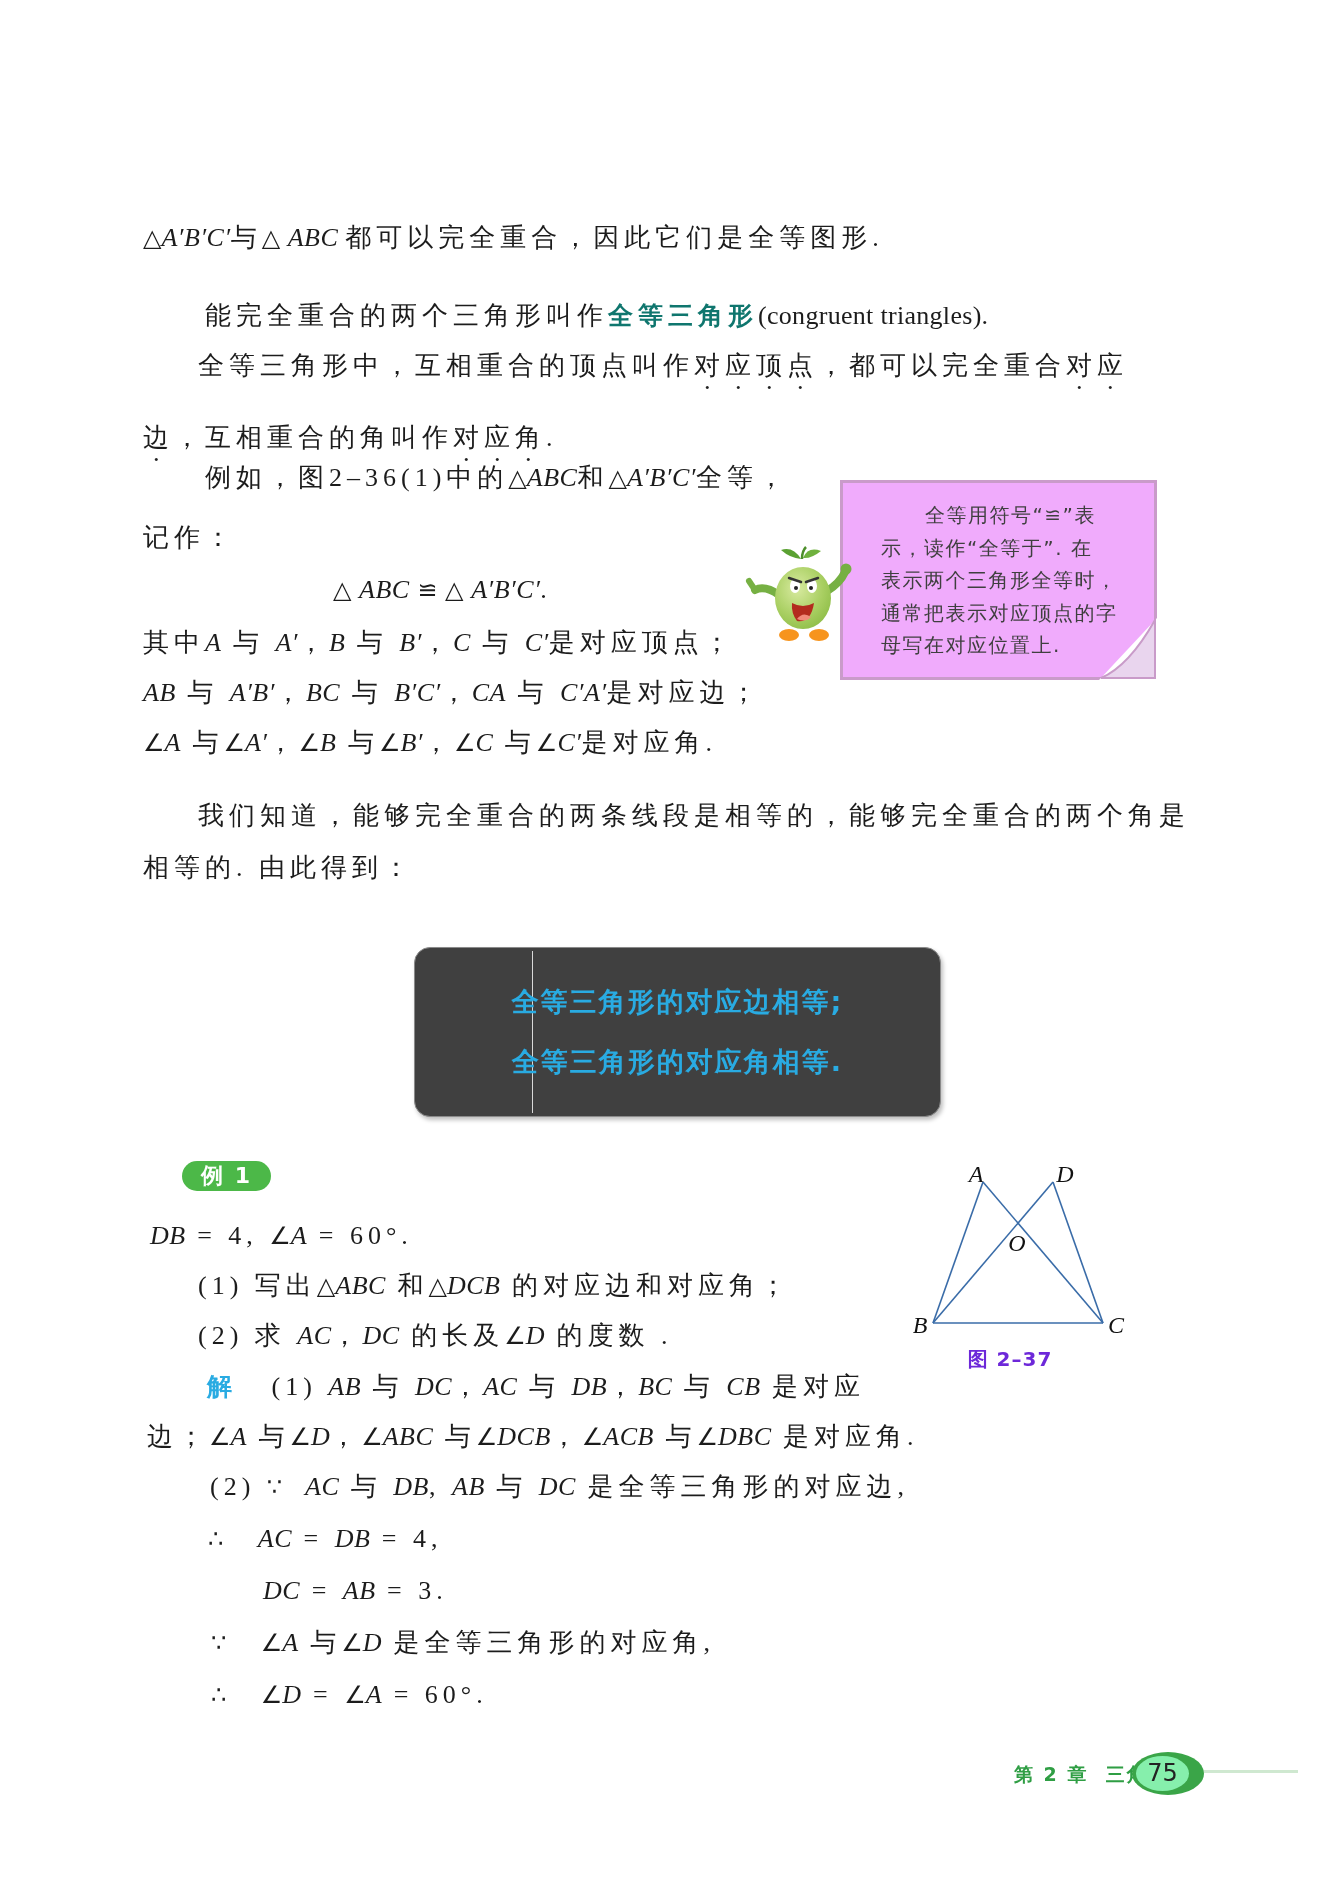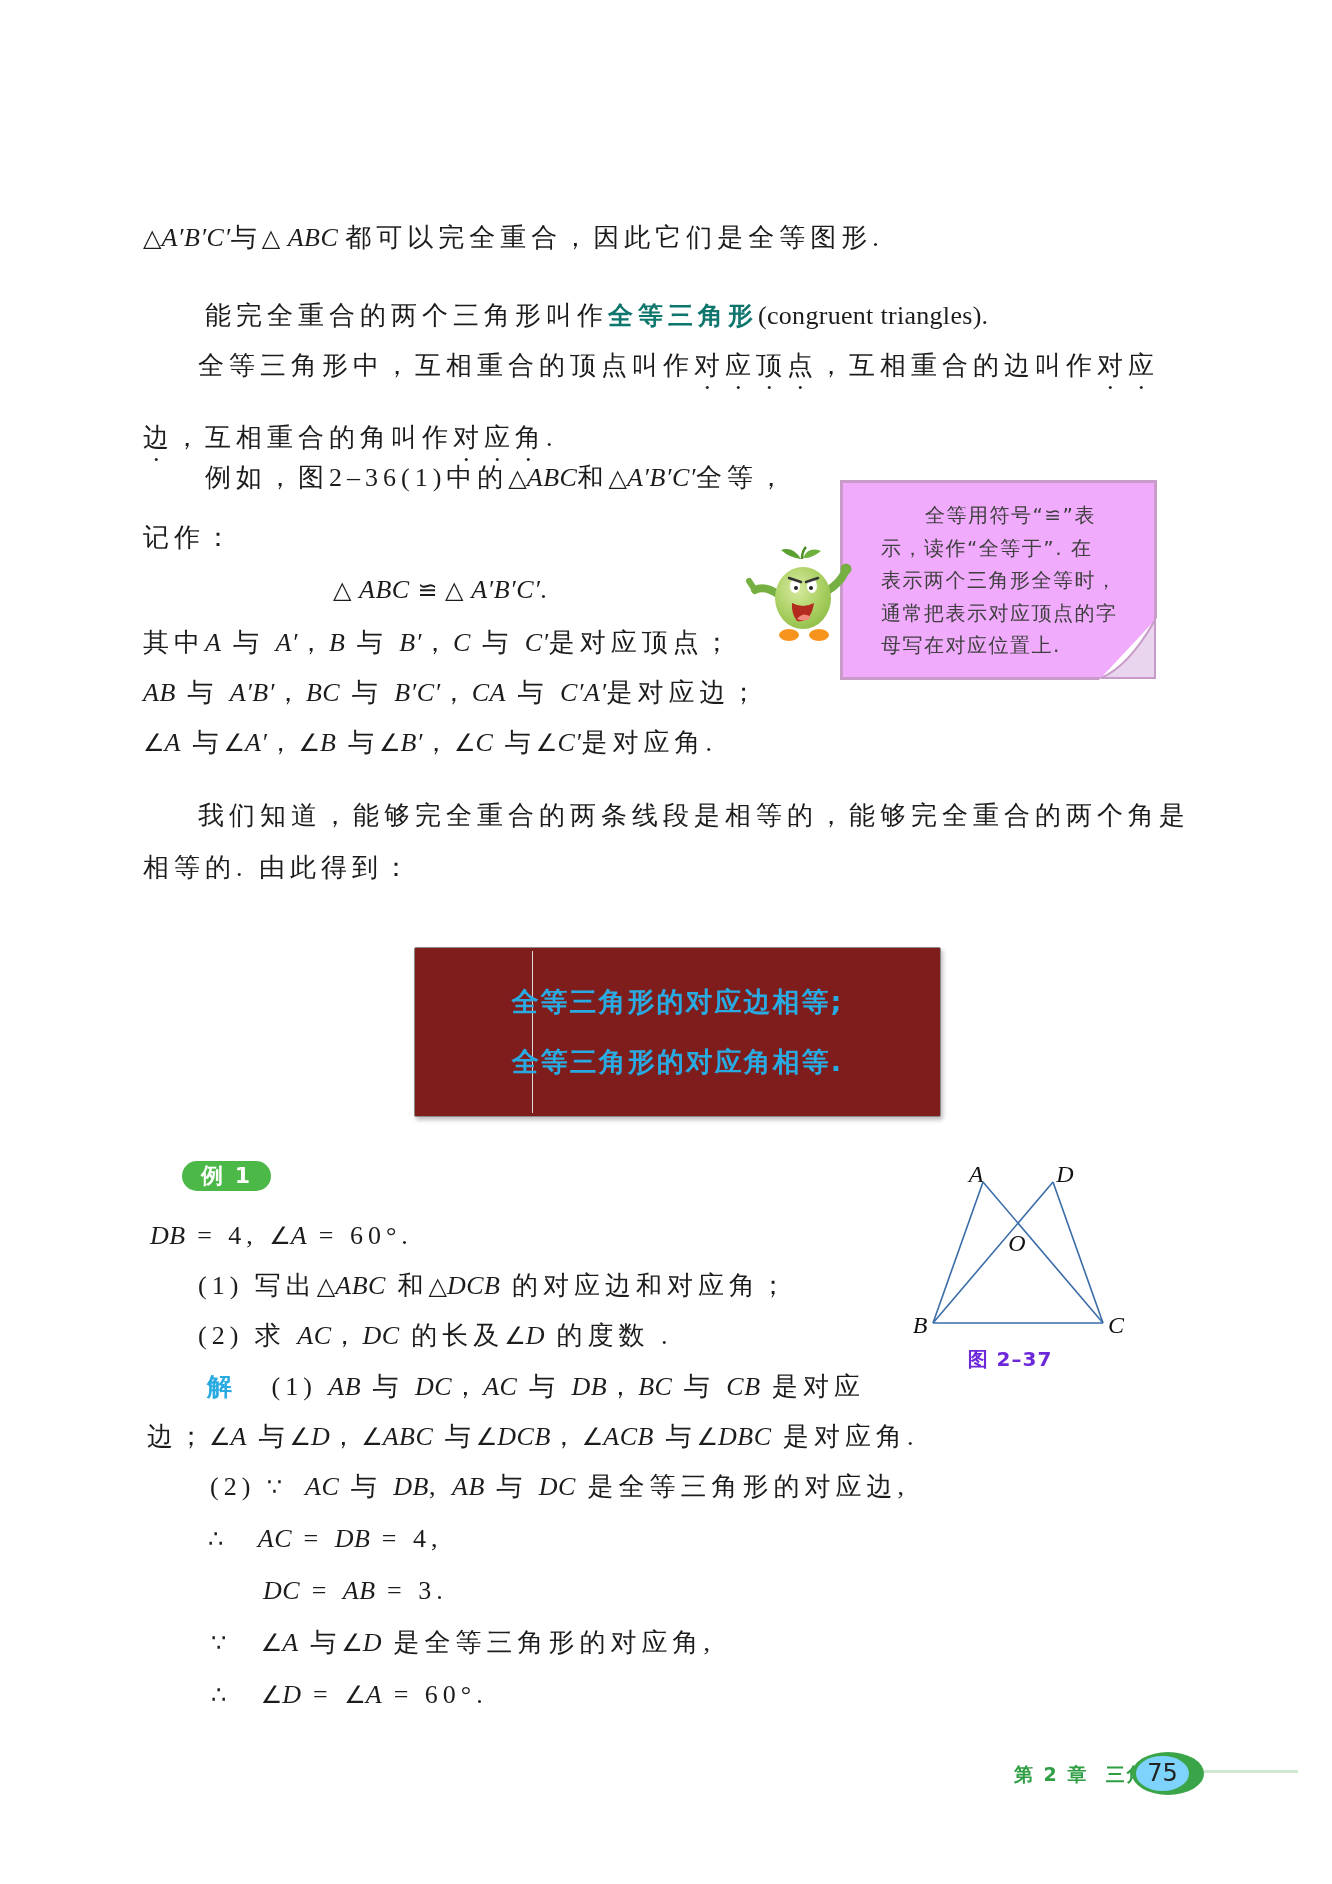--- a/index.html
+++ b/index.html
@@ -15,55 +15,55 @@
            text-emphasis:filled dot #222;text-emphasis-position:under left;}
   
   #callout{position:absolute;left:840px;top:480px;width:317px;height:200px;background:#f0abfc;
            border:3px solid #c99bc9;box-sizing:border-box;}
   .callout-line{position:relative;margin:0 18px 0 38px;font-family:"DejaVu Sans","Liberation Sans",sans-serif;
            font-size:20px;line-height:32.5px;color:#3f3f3f;letter-spacing:1.5px;white-space:pre;}
   #callout-lines{padding-top:16px;}
   .callout-line:first-child{text-indent:44px;}
   #fold{position:absolute;right:-3px;bottom:-3px;width:58px;height:62px;}
   
-  #stmt-box{position:absolute;left:414px;top:947px;width:525px;height:168px;background:#7f1d1d;
-            border:1.5px solid #8a8a8a;border-radius:2px;box-shadow:2px 3px 4px rgba(0,0,0,0.25);}
+  #stmt-box{position:absolute;left:414px;top:947px;width:525px;height:168px;background:#404040;
+            border:1.5px solid #8a8a8a;border-radius:16px;box-shadow:2px 3px 4px rgba(0,0,0,0.25);}
   #stmt-crease{position:absolute;left:117px;top:3px;bottom:3px;width:1px;background:#d9d9d9;}
   .stmt-line{position:absolute;left:0;width:100%;text-align:center;color:#29abe2;
              font-family:"DejaVu Sans","Liberation Sans",sans-serif;font-weight:bold;
              font-size:27px;letter-spacing:2px;white-space:pre;}
   
   #ex-badge{position:absolute;left:182px;top:1161px;width:89px;height:30px;background:#4cb848;
             border-radius:15px;color:#ffffff;font-family:"DejaVu Sans","Liberation Sans",sans-serif;
             font-weight:bold;font-size:22px;line-height:30px;text-align:center;letter-spacing:2px;}
   
   #figure-wrap{position:absolute;left:880px;top:1155px;width:260px;height:215px;}
   .fig-lbl{font-family:"Liberation Serif","DejaVu Serif",serif;font-style:italic;font-size:24px;fill:#111;}
   #fig-caption{position:absolute;left:880px;top:1346px;width:260px;text-align:center;
                font-family:"DejaVu Sans","Liberation Sans",sans-serif;font-weight:bold;
                font-size:20px;color:#6d28d9;letter-spacing:1px;}
   
   #footer-chapter{position:absolute;left:1014px;top:1762px;color:#2f9e44;
                   font-family:"DejaVu Sans","Liberation Sans",sans-serif;font-weight:bold;
                   font-size:19px;letter-spacing:2px;white-space:pre;}
   #page-tail{position:absolute;left:1198px;top:1770px;width:100px;height:3px;background:#cfe8d0;}
   #page-oval{position:absolute;left:1132px;top:1752px;width:72px;height:43px;background:#3aa548;border-radius:50%;}
-  #page-oval-inner{position:absolute;left:4px;top:4px;width:53px;height:35px;background:#7dd3fc;border-radius:50%;
+  #page-oval-inner{position:absolute;left:4px;top:4px;width:53px;height:35px;background:#86efac;border-radius:50%;
                    text-align:center;line-height:35px;font-family:"DejaVu Sans","Liberation Sans",sans-serif;
                    font-size:24px;font-weight:500;color:#222;}
   #mascot{position:absolute;left:745px;top:545px;}
 </style>
 </head>
 <body>
 
 <div id="page">
 
   <div class="ln" style="left:143px;top:222px;"><span class="sym">△</span><span class="mi">A′B′C′</span><span>与</span><span class="sym">△ </span><span class="mi">ABC </span><span>都可以完全重合，因此它们是全等图形.</span></div>
   <div class="ln" style="left:205px;top:300px;"><span>能完全重合的两个三角形叫作</span><span class="kw">全等三角形</span><span class="en">(congruent triangles).</span></div>
-  <div class="ln" style="left:198px;top:350px;"><span>全等三角形中，互相重合的顶点叫作</span><span class="dot">对应顶点</span><span>，互相重合的边叫作</span><span class="dot">对应</span></div>
+  <div class="ln" style="left:198px;top:350px;"><span>全等三角形中，互相重合的顶点叫作</span><span class="dot">对应顶点</span><span>，都可以完全重合</span><span class="dot">对应</span></div>
   <div class="ln" style="left:143px;top:422px;"><span class="dot">边</span><span>，互相重合的角叫作</span><span class="dot">对应角</span><span>.</span></div>
   <div class="ln" style="left:205px;top:462px;"><span>例如，图2–36(1)中的</span><span class="sym">△</span><span class="mi">ABC</span><span>和</span><span class="sym">△</span><span class="mi">A′B′C′</span><span>全等，</span></div>
   <div class="ln" style="left:143px;top:522px;"><span>记作：</span></div>
   <div class="ln" style="left:333px;top:574px;"><span class="sym">△ </span><span class="mi">ABC</span><span class="sym"> ≌ </span><span class="sym">△ </span><span class="mi">A′B′C′</span><span>.</span></div>
   <div class="ln" style="left:143px;top:627px;"><span>其中</span><span class="mi">A</span><span> 与 </span><span class="mi">A′</span><span>，</span><span class="mi">B</span><span> 与 </span><span class="mi">B′</span><span>，</span><span class="mi">C</span><span> 与 </span><span class="mi">C′</span><span>是对应顶点；</span></div>
   <div class="ln" style="left:143px;top:677px;"><span class="mi">AB</span><span> 与 </span><span class="mi">A′B′</span><span>，</span><span class="mi">BC</span><span> 与 </span><span class="mi">B′C′</span><span>，</span><span class="mi">CA</span><span> 与 </span><span class="mi">C′A′</span><span>是对应边；</span></div>
   <div class="ln" style="left:143px;top:727px;"><span class="sym">∠</span><span class="mi">A</span><span> 与</span><span class="sym">∠</span><span class="mi">A′</span><span>，</span><span class="sym">∠</span><span class="mi">B</span><span> 与</span><span class="sym">∠</span><span class="mi">B′</span><span>，</span><span class="sym">∠</span><span class="mi">C</span><span> 与</span><span class="sym">∠</span><span class="mi">C′</span><span>是对应角.</span></div>
   <div class="ln" style="left:198px;top:800px;">我们知道，能够完全重合的两条线段是相等的，能够完全重合的两个角是</div>
   <div class="ln" style="left:143px;top:852px;">相等的. 由此得到：</div>
 

